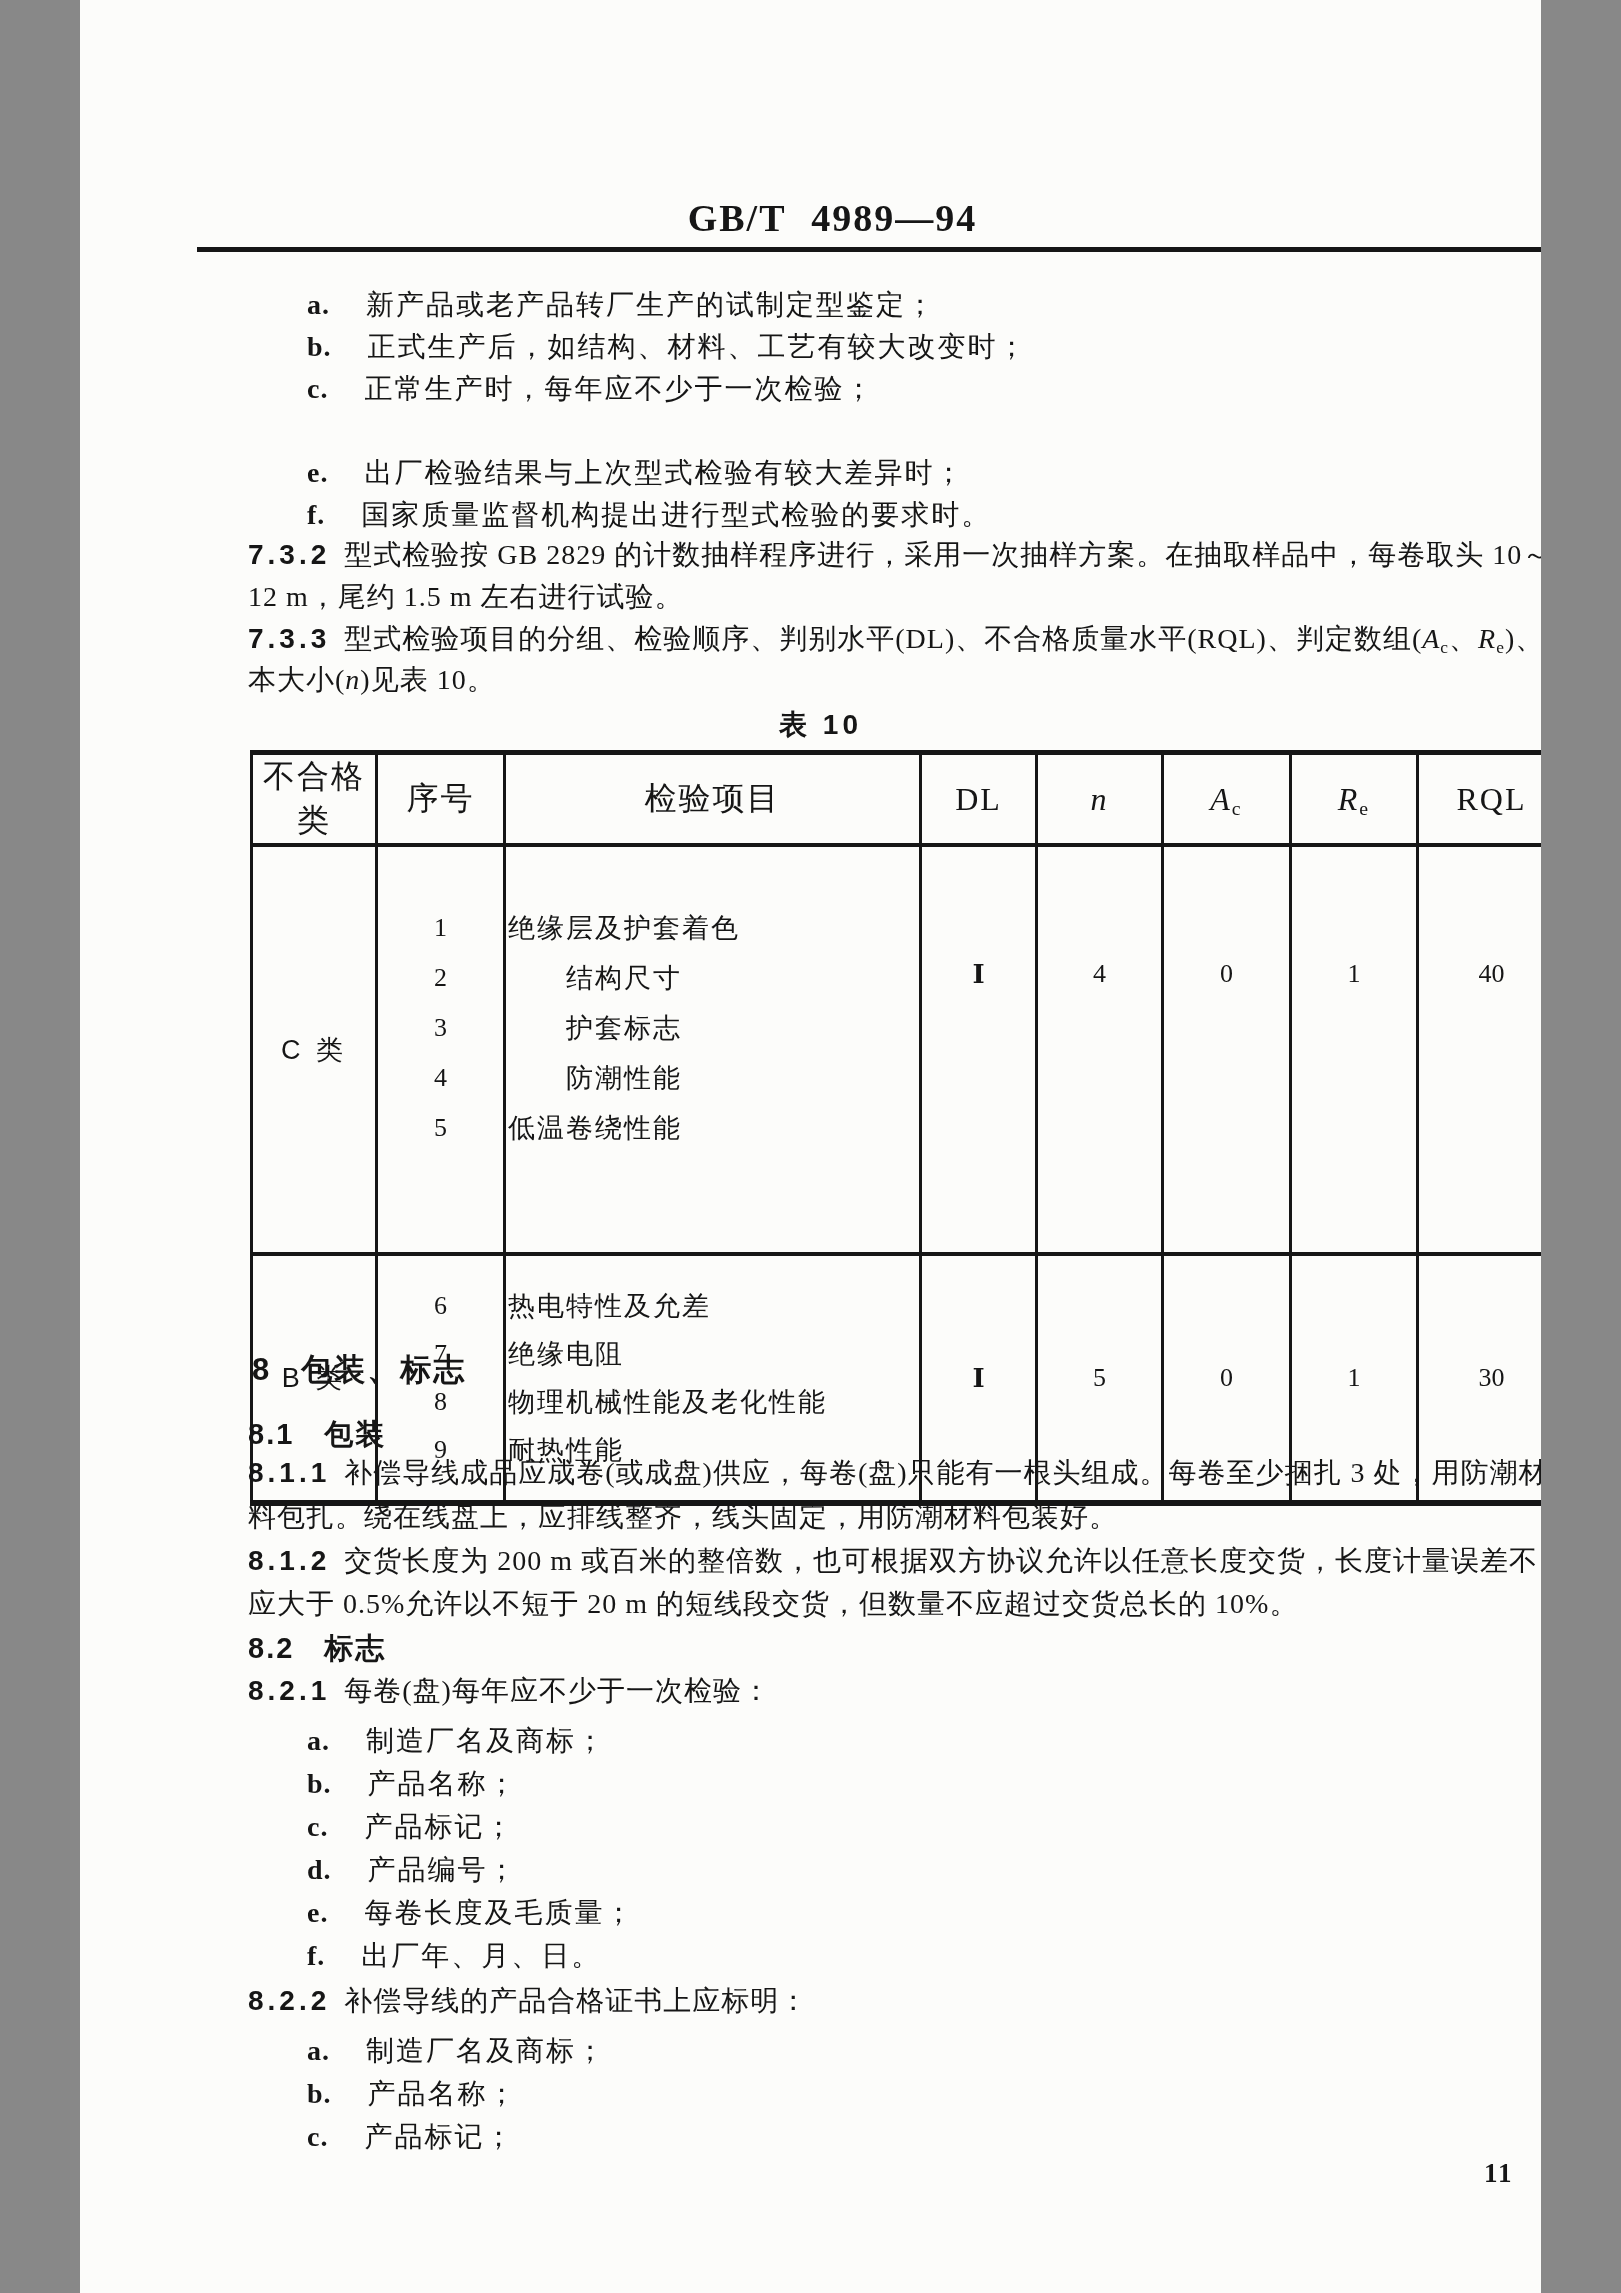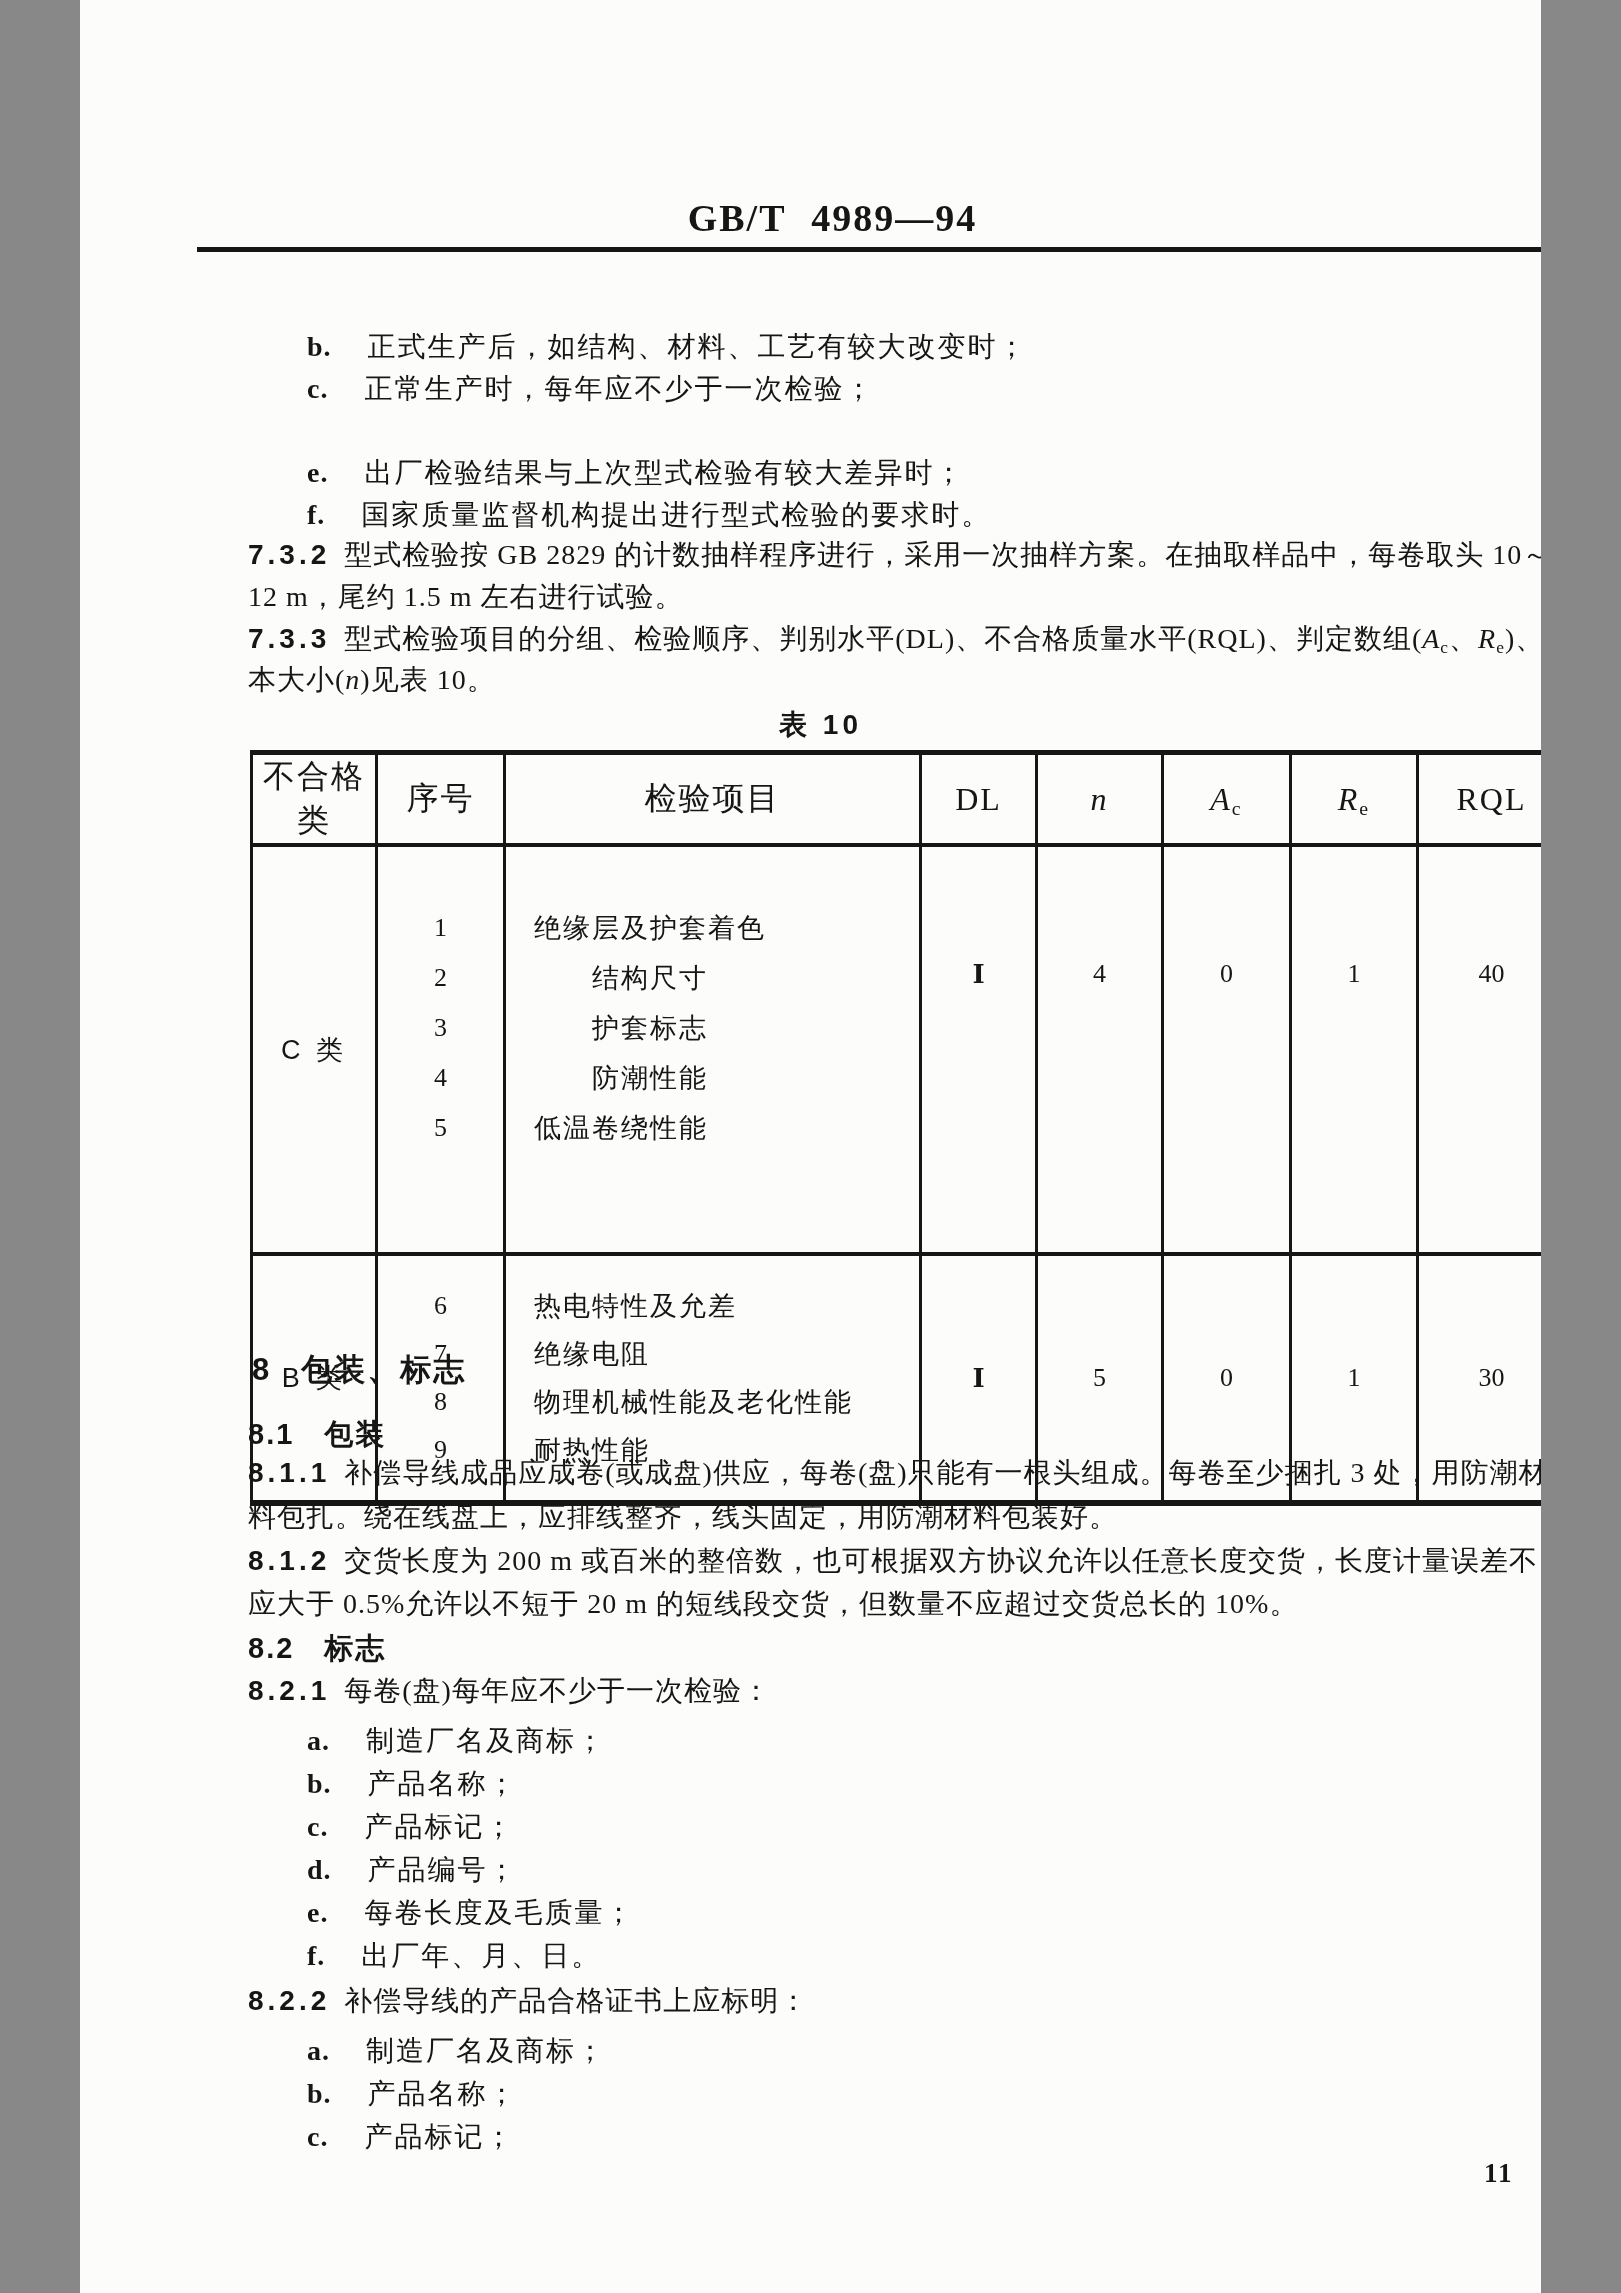--- a/index.html
+++ b/index.html
@@ -56,41 +56,42 @@
   .t10 th,.t10 td{border-left:3px solid #161616;border-right:3px solid #161616;padding:0;}
   .t10 thead th{
     border-bottom:4px solid #161616;height:58px;vertical-align:middle;
     text-align:center;font-weight:normal;font-size:32px;letter-spacing:2px;
   }
   .t10 tr.sec-c td{border-bottom:4px solid #161616;height:293px;}
   .t10 tr.sec-b td{height:218px;}
   .t10 .class-cell{vertical-align:middle;text-align:center;letter-spacing:4px;}
   .t10 .no-cell,.t10 .item-cell{vertical-align:top;}
   .t10 .no-cell{text-align:center;font-size:26px;}
-  .t10 .item-cell{text-align:left;padding-left:28px;letter-spacing:2px;}
+  .t10 .item-cell{text-align:left;padding-left:2px;letter-spacing:2px;}
   .t10 .item-cell .ln{white-space:pre;}
   .t10 tr.sec-c .ln{height:50px;line-height:50px;}
   .t10 tr.sec-b .ln{height:48px;line-height:48px;}
   .t10 tr.sec-c .no-cell,.t10 tr.sec-c .item-cell{padding-top:56px;}
   .t10 tr.sec-b .no-cell,.t10 tr.sec-b .item-cell{padding-top:26px;}
   .t10 .val{text-align:center;font-size:26px;}
   .t10 tr.sec-c .val{vertical-align:top;padding-top:112px;}
   .t10 tr.sec-b .val{vertical-align:middle;}
   .t10 .roman{font-weight:bold;}
 
   .pgnum{left:1404px;top:2158px;font-size:27px;font-weight:bold;letter-spacing:2px;}
 </style>
 </head>
 <body>
 
 <div class="page">
 
   <div class="abs std-no">GB/T 4989—94</div>
   <div class="abs head-rule"></div>
 
+  <div class="abs li" style="left:227px;top:288px"><span class="lbl">a.</span><span class="txt">新产品或老产品转厂生产的试制定型鉴定；</span></div>
   <div class="abs li" style="left:227px;top:372px"><span class="lbl">c.</span><span class="txt">正常生产时，每年应不少于一次检验；</span></div>
   <div class="abs li" style="left:227px;top:330px"><span class="lbl">b.</span><span class="txt">正式生产后，如结构、材料、工艺有较大改变时；</span></div>
   <div class="abs li" style="left:227px;top:498px"><span class="lbl">f.</span><span class="txt">国家质量监督机构提出进行型式检验的要求时。</span></div>
   <div class="abs li" style="left:227px;top:456px"><span class="lbl">e.</span><span class="txt">出厂检验结果与上次型式检验有较大差异时；</span></div>
 
   <div class="abs bline" style="left:168px;top:538px"><span class="num">7.3.2</span><span>型式检验按 GB 2829 的计数抽样程序进行，采用一次抽样方案。在抽取样品中，每卷取头 10～</span></div>
   <div class="abs bline" style="left:168px;top:580px"><span>12 m，尾约 1.5 m 左右进行试验。</span></div>
 
   <div class="abs bline" style="left:168px;top:622px"><span class="num">7.3.3</span><span>型式检验项目的分组、检验顺序、判别水平(DL)、不合格质量水平(RQL)、判定数组(</span><i class="var">A</i><sub class="sm">c</sub><span>、</span><i class="var">R</i><sub class="sm">e</sub><span>)、样</span></div>
   <div class="abs bline" style="left:168px;top:663px"><span>本大小(</span><i class="var">n</i><span>)见表 10。</span></div>

